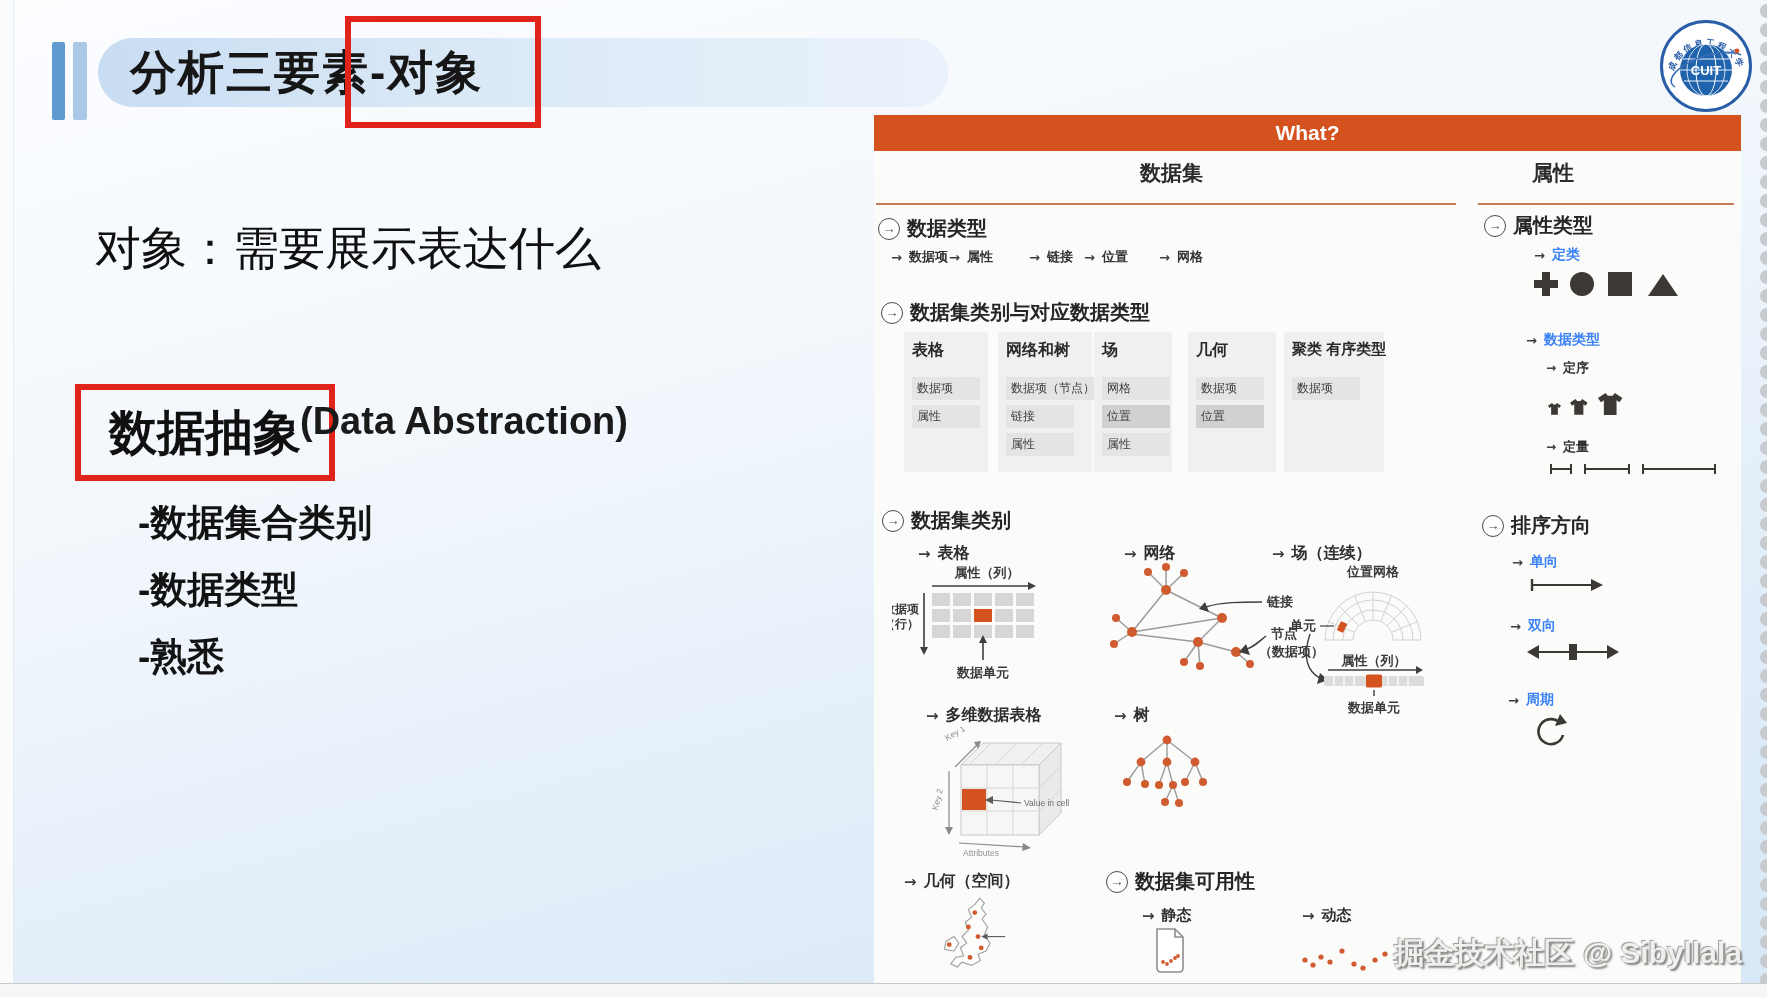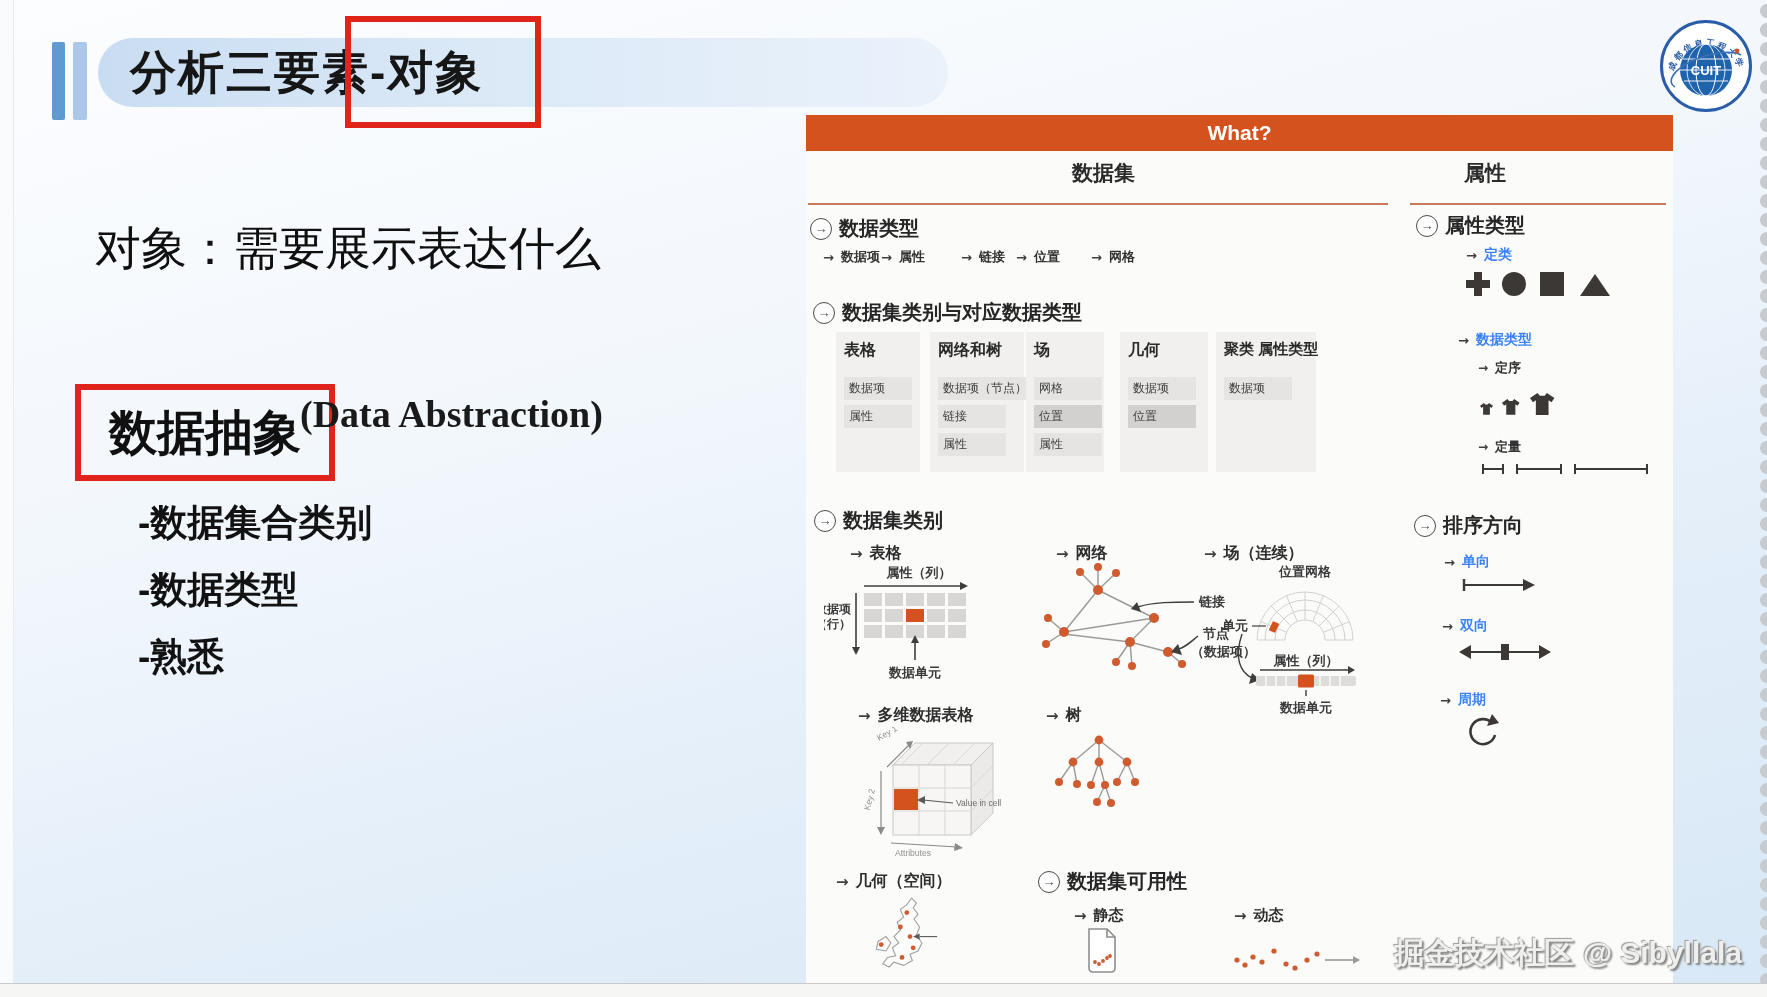--- a/index.html
+++ b/index.html
@@ -29,31 +29,31 @@
     display:flex;align-items:center;padding-left:32px;box-sizing:border-box;
   }
   .slide-title{font-size:46px;font-weight:bold;color:#161616;letter-spacing:2px;}
   .redbox{border:6px solid #e0241c;box-sizing:border-box;}
   .rb-title{position:absolute;left:345px;top:16px;width:196px;height:112px;}
   .rb-what{position:absolute;left:70px;top:142px;width:146px;height:85px;display:flex;align-items:center;justify-content:center;}
   .what-text{font-size:46px;font-weight:bold;color:#c00000;}
   .statement{position:absolute;left:95px;top:218px;font-size:46px;font-weight:normal;color:#101010;white-space:nowrap;}
   .rb-abs{position:absolute;left:75px;top:384px;width:260px;height:97px;display:flex;align-items:center;justify-content:center;}
   .abs-cn{font-size:48px;font-weight:bold;color:#101010;white-space:nowrap;}
-  .abs-en{position:absolute;left:300px;top:392px;font-size:38px;font-weight:600;color:#1a1a1a;white-space:nowrap;font-family:Liberation Serif, serif;}
+  .abs-en{position:absolute;left:300px;top:400px;font-size:38px;font-weight:600;color:#1a1a1a;white-space:nowrap;}
   .bullet{position:absolute;left:138px;font-size:37px;font-weight:600;color:#121212;white-space:nowrap;}
   .watermark{
     position:absolute;right:25px;top:933px;font-size:30px;font-weight:bold;color:#efefed;
     text-shadow:2px 2px 2px #80807e, -1px -1px 1px #9a9a98;white-space:nowrap;
   }
   
   .logo{position:absolute;left:1660px;top:20px;width:92px;height:92px;border-radius:50%;
     background:#fff;border:3px solid #2a5da8;box-sizing:border-box;display:flex;align-items:center;justify-content:center;}
   
-  .panel{position:absolute;left:806px;top:115px;width:867px;height:869px;background:#fbfbfa;}
+  .panel{position:absolute;left:874px;top:115px;width:867px;height:869px;background:#fbfbfa;}
   .orange-bar{position:absolute;left:0;top:0;width:867px;height:36px;background:#d4521e;
     display:flex;align-items:center;justify-content:center;}
   .orange-bar span{color:#ffffff;font-size:21px;font-weight:bold;}
   .col-head{position:absolute;font-size:21px;font-weight:bold;color:#2b2b2b;}
   .underline{position:absolute;height:2px;background:#c8795a;}
   .row{position:absolute;display:flex;align-items:center;gap:7px;white-space:nowrap;}
   .arr{font-weight:bold;color:#3e3e3e;font-family:"DejaVu Sans",sans-serif;font-size:15px;}
   .circ{width:22px;height:22px;border:1.6px solid #4c4c4c;border-radius:50%;display:flex;align-items:center;
     justify-content:center;font-size:13px;color:#4c4c4c;background:#fefefe;flex:none;box-sizing:border-box;}
   .h20{font-size:20px;font-weight:bold;color:#262626;text-align:right;}
@@ -175,21 +175,21 @@
       </div>
     </div>
     <div class="dcol" style="left:314px;width:88px;">
       <span class="cname">几何</span>
       <div class="colcells">
         <span class="dcell">数据项</span>
         <span class="dcell hl">位置</span>
       </div>
     </div>
     <div class="dcol" style="left:410px;width:100px;">
-      <span class="cname" style="font-size:15px;">聚类 属性类型</span>
+      <span class="cname" style="font-size:15px;">聚类 有序类型</span>
       <div class="colcells" style="margin-top:18px;">
         <span class="dcell">数据项</span>
       </div>
     </div>
 
     <div class="row" style="left:8px;top:392px;">
       <span class="circ">→</span>
       <span class="h20">数据集类别</span>
     </div>
 

